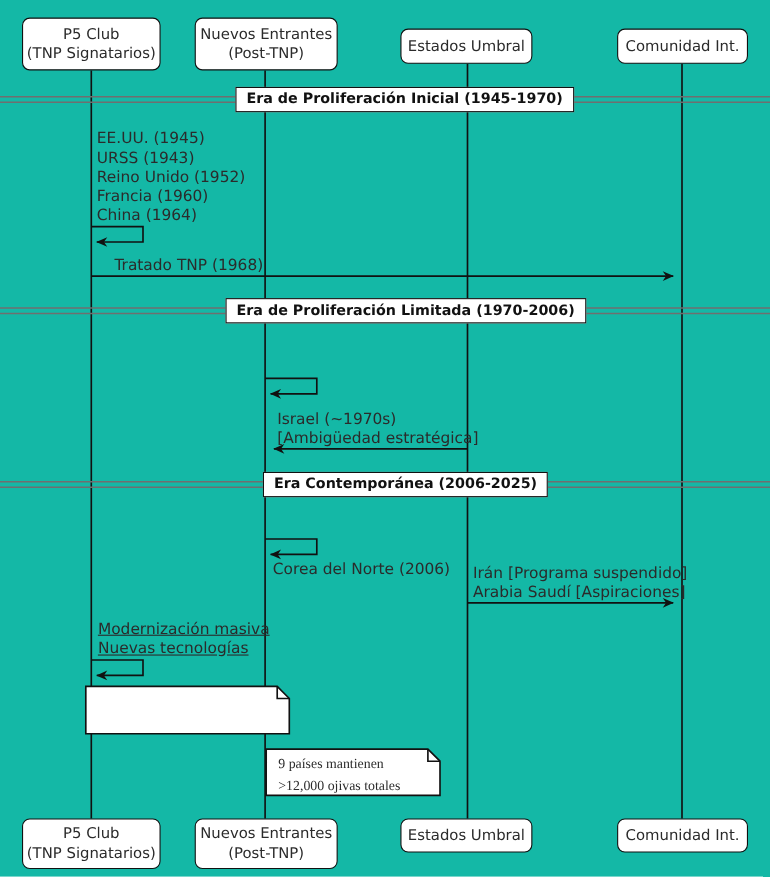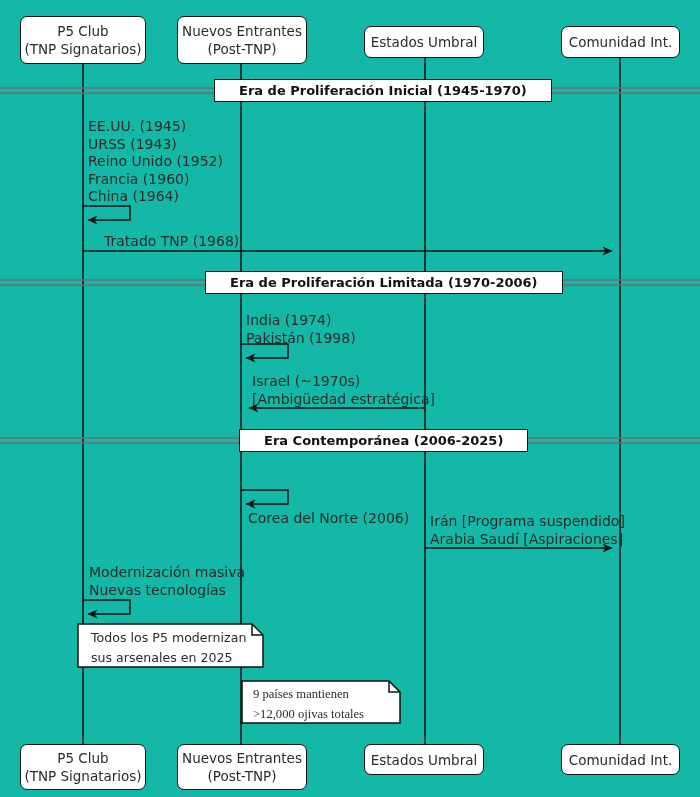--- a/index.html
+++ b/index.html
@@ -45,21 +45,21 @@
     position: absolute;
     box-sizing: border-box;
     border: 1.6px solid #111111;
     background: #ffffff;
     font-size: 13px;
     font-weight: bold;
     color: #111111;
     display: flex;
     align-items: center;
     justify-content: center;
-    padding: 3px 24px;
+    padding: 3px 9px;
     white-space: nowrap;
     z-index: 6;
   }
   .msg-label {
     position: absolute;
     font-size: 14px;
     line-height: 17.5px;
     color: #2b2b2b;
     white-space: nowrap;
     z-index: 4;
@@ -183,48 +183,40 @@
     <div>URSS (1943)</div>
     <div>Reino Unido (1952)</div>
     <div>Francia (1960)</div>
     <div>China (1964)</div>
   </div>
 
   <div class="msg-label" style="left:104px; top:233px;">
     <div>Tratado TNP (1968)</div>
   </div>
 
-  <div class="msg-label" style="left:246px; top:312px;">
-    <div>India (1974)</div>
-    <div>Pakistán (1998)</div>
-  </div>
 
   <div class="msg-label" style="left:252px; top:373px;">
     <div>Israel (~1970s)</div>
     <div>[Ambigüedad estratégica]</div>
   </div>
 
   <div class="msg-label" style="left:248px; top:469px;margin-top:41px;">
     <div>Corea del Norte (2006)</div>
   </div>
 
   <div class="msg-label" style="left:430px; top:513px;">
     <div>Irán [Programa suspendido]</div>
     <div>Arabia Saudí [Aspiraciones]</div>
   </div>
 
-  <div class="msg-label" style="left:89px; top:564px;">
+  <div class="msg-label" style="left:89px; top:564px;text-decoration:underline;">
     <div>Modernización masiva</div>
     <div>Nuevas tecnologías</div>
   </div>
 
-  <div class="note-text" style="left:91px; top:628px;">
-    <div>Todos los P5 modernizan</div>
-    <div>sus arsenales en 2025</div>
-  </div>
 
   <div class="note-text" style="left:253px; top:684px;font-family:Liberation Serif, serif;">
     <div>9 países mantienen</div>
     <div>&gt;12,000 ojivas totales</div>
   </div>
 
   <div class="participant-box" style="left:20px; top:744px; width:126px; height:46px;">
     <span>P5 Club</span>
     <span class="participant-line2">(TNP Signatarios)</span>
   </div>

